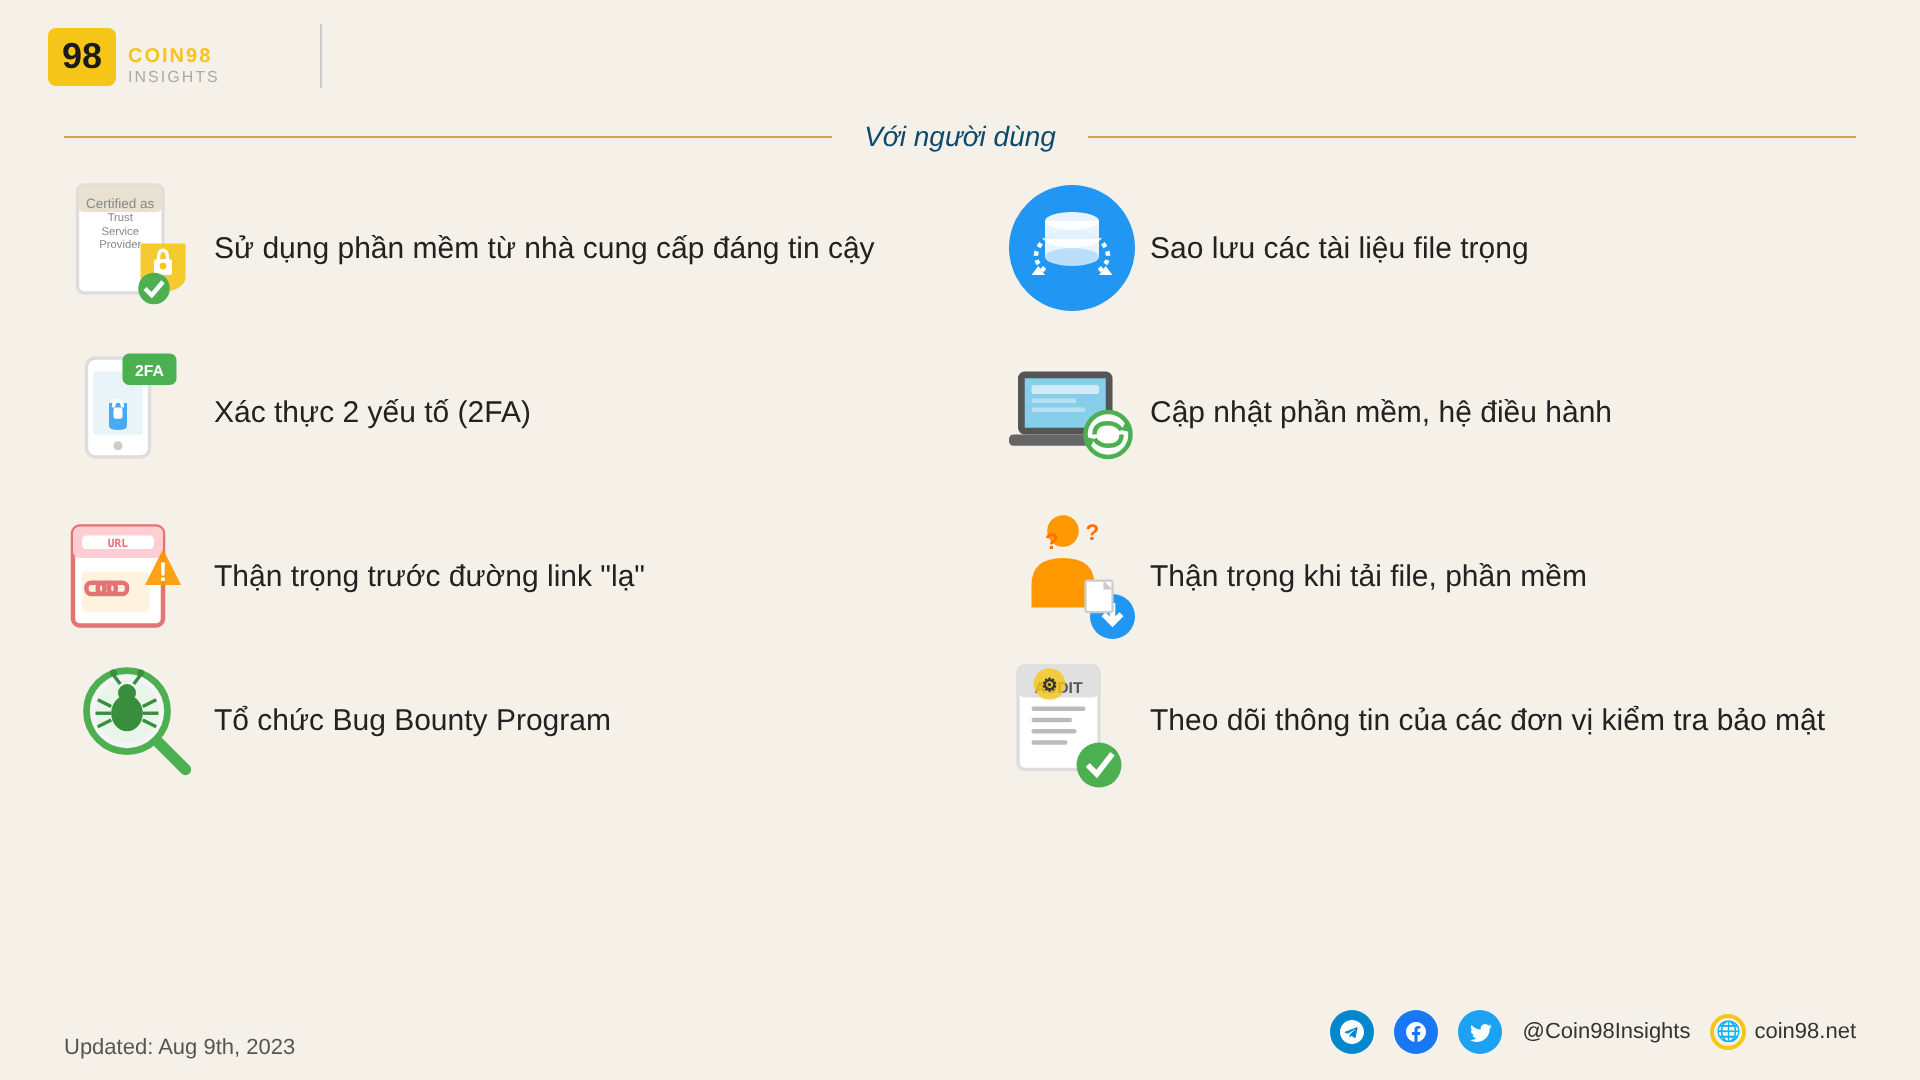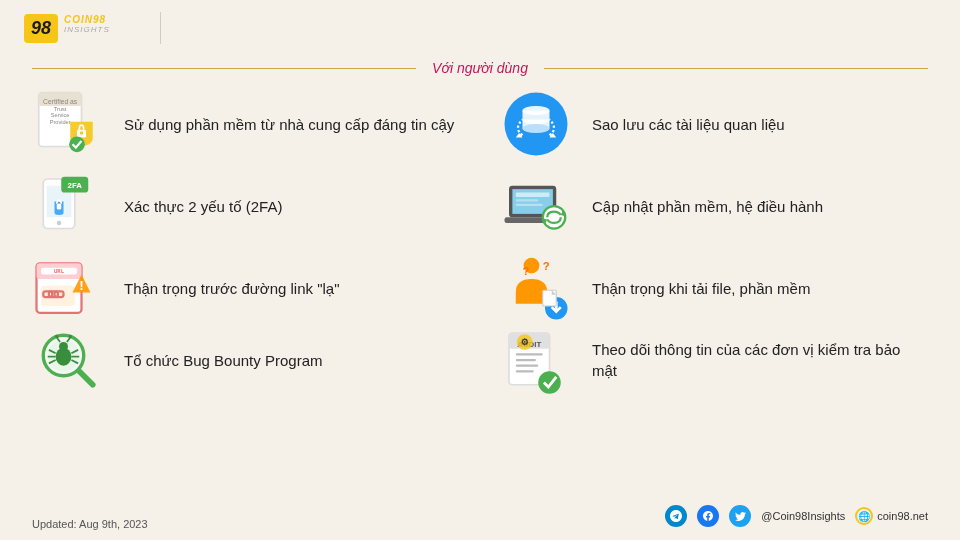--- a/index.html
+++ b/index.html
@@ -14,24 +14,23 @@
 
     
     .header {
       display: flex;
       align-items: center;
       padding: 12px 24px 8px 24px;
       border-bottom: none;
     }
     .logo-area {
       display: flex;
-      align-items: flex-start;
+      align-items: flex-end;
       gap: 6px;
       min-width: 120px;
-      font-style: italic;
     }
     .logo-box {
       background: #f5c518;
       color: #1a1a1a;
       font-weight: 900;
       font-size: 18px;
       padding: 4px 7px;
       border-radius: 4px;
     }
     .logo-text {
@@ -74,35 +73,35 @@
       margin: 8px 0 12px 0;
     }
     .section-divider .line {
       flex: 1;
       height: 1px;
       background: #c8a84b;
     }
     .section-divider .label {
       padding: 0 16px;
       font-size: 14px;
-      color: #be185d;
+      color: #0c4a6e;
       font-style: italic;
     }
 
     
     .items-grid {
       display: grid;
       grid-template-columns: 1fr 1fr;
       gap: 10px 40px;
     }
 
     .item {
       display: flex;
       align-items: center;
-      gap: 20px;
+      gap: 3px;
     }
 
     .item-icon {
       width: 72px;
       height: 72px;
       flex-shrink: 0;
       display: flex;
       align-items: center;
       justify-content: flex-start;
     }
@@ -220,21 +219,21 @@
           <ellipse cx="32" cy="28" rx="12" ry="4" fill="#e3f2fd"></ellipse>
           <rect x="20" y="28" width="24" height="8" fill="#fff" opacity="0.9"></rect>
           <ellipse cx="32" cy="36" rx="12" ry="4" fill="#bbdefb"></ellipse>
 
           <path d="M20 42 Q12 36 20 28" fill="none" stroke="#fff" stroke-width="2" stroke-dasharray="2,2"></path>
           <path d="M44 42 Q52 36 44 28" fill="none" stroke="#fff" stroke-width="2" stroke-dasharray="2,2"></path>
           <path d="M17 40 L20 44 L14 44 Z" fill="#fff"></path>
           <path d="M47 40 L44 44 L50 44 Z" fill="#fff"></path>
         </svg>
       </div>
-      <div class="item-text">Sao lưu các tài liệu quan liệu</div>
+      <div class="item-text">Sao lưu các tài liệu file trọng</div>
     </div>
 
     <div class="item">
       <div class="item-icon">
         <svg viewBox="0 0 64 64" xmlns="http://www.w3.org/2000/svg">
 
           <rect x="10" y="8" width="28" height="44" rx="4" fill="#fff" stroke="#ddd" stroke-width="1.5"></rect>
           <rect x="13" y="14" width="22" height="28" fill="#e8f4f8"></rect>
           <circle cx="24" cy="47" r="2" fill="#ccc"></circle>
 

